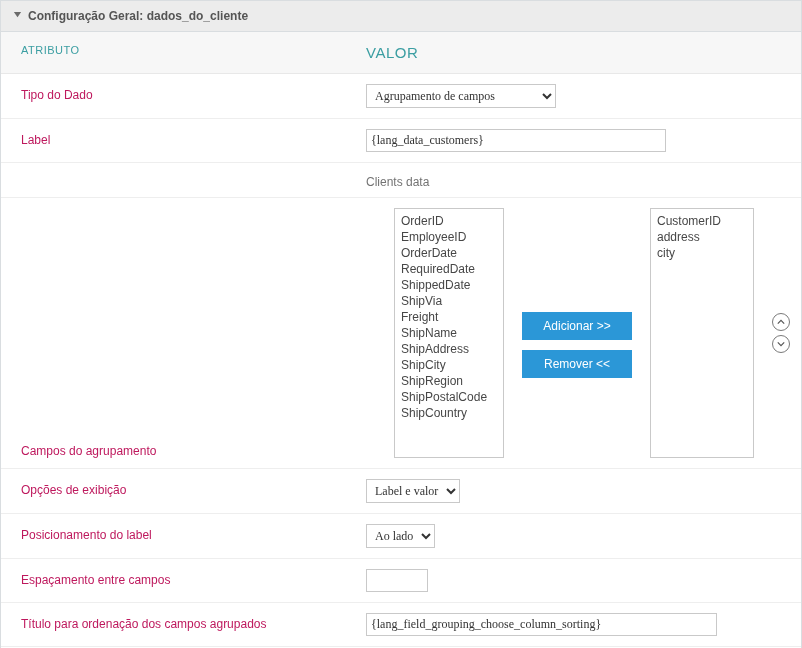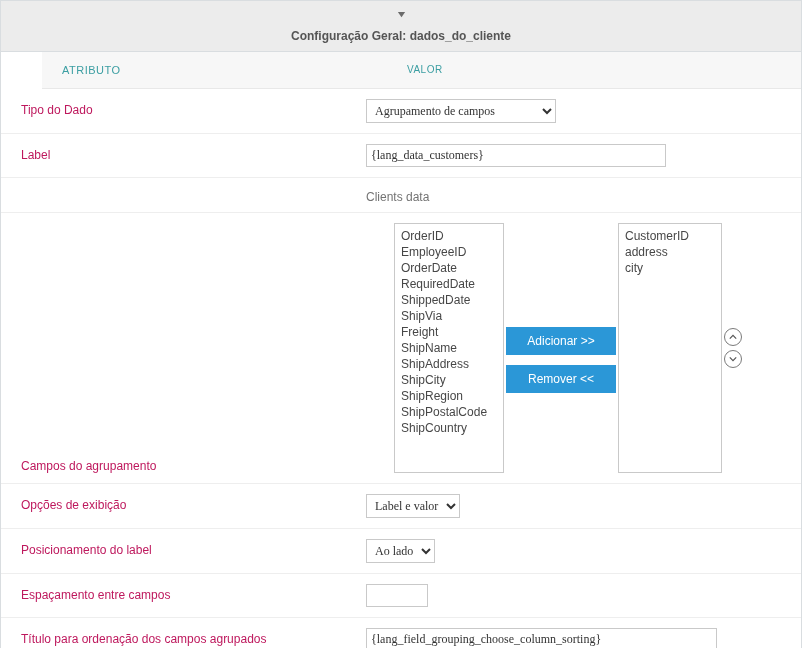--- a/index.html
+++ b/index.html
@@ -15,32 +15,30 @@
   }
   .panel-header {
     background: #ececec;
     border-bottom: 1px solid #d9dde0;
     padding: 8px 12px;
     display: flex;
     align-items: center;
     gap: 6px;
     font-weight: bold;
     color: #555;
-    flex-direction: column;
   }
   .panel-header svg { flex-shrink: 0; }
   .col-headers {
     display: flex;
     background: #f7f7f7;
     border-bottom: 1px solid #e8e8e8;
     padding: 12px 20px;
-    margin-left: 41px;
   }
   .col-headers .left { width: 345px; color: #3b9ea2; letter-spacing: 0.5px; font-size: 11px; }
-  .col-headers .right { color: #3b9ea2; letter-spacing: 0.5px; font-size: 10px; }
+  .col-headers .right { color: #3b9ea2; letter-spacing: 0.5px; font-size: 15px; }
   .row {
     display: flex;
     align-items: flex-start;
     border-bottom: 1px solid #eeeeee;
     padding: 10px 20px;
   }
   .row.tall { align-items: flex-end; }
   .row-label {
     width: 345px;
     color: #be185d;
@@ -57,21 +55,21 @@
     color: #333;
   }
   .sel-wide { width: 190px; }
   .inp-label { width: 300px; }
   .linklike { color: #737373; padding: 6px 0 2px 0; display: inline-block; }
   .linklike-row { padding: 6px 20px 6px 365px; border-bottom: 1px solid #eeeeee; }
 
   .dual-list {
     display: flex;
     align-items: center;
-    gap: 2px;
+    gap: 18px;
     padding-left: 28px;
   }
   .listbox {
     border: 1px solid #c9c9c9;
     width: 110px;
     height: 250px;
     overflow-y: scroll;
     padding: 4px 6px;
     font-size: 12px;
     line-height: 16px;

